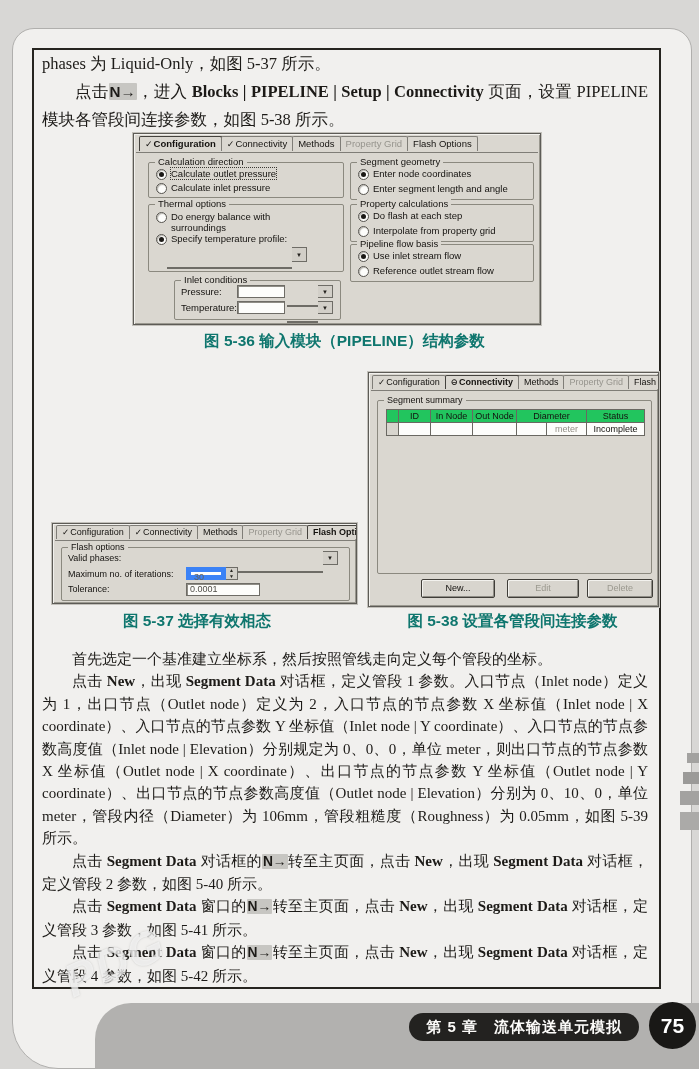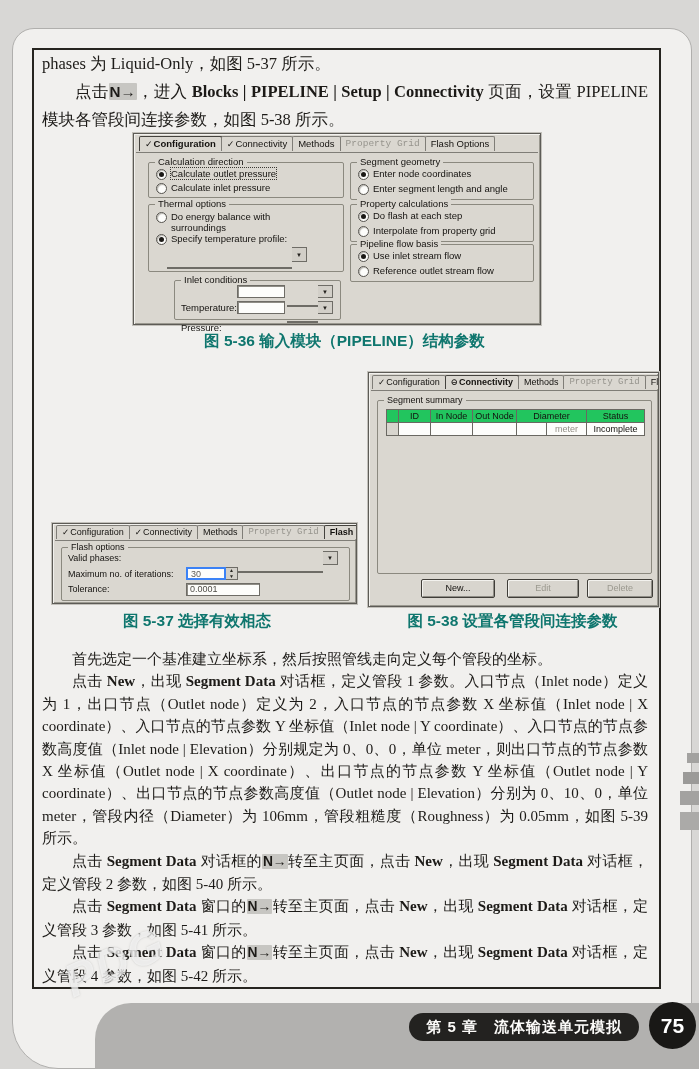--- a/index.html
+++ b/index.html
@@ -47,21 +47,21 @@
     box-shadow:inset 1px 1px 0 #f2f1ed, inset -1px -1px 0 #9a988f, 0 0 0 1px #c2c0ba;
     font-family:"Liberation Sans","DejaVu Sans",sans-serif;color:#14120f;
   }
   .tabs{position:absolute;display:flex;align-items:flex-end;overflow:hidden;white-space:nowrap;}
   .tab{
     background:#dad7d0;border:1px solid #7f7d77;border-bottom:none;
     padding:1px 5px 2px 5px;margin-right:-1px;border-radius:2px 2px 0 0;
     display:flex;align-items:center;gap:1px;
   }
   .tab.active{font-weight:bold;border-color:#44423d;box-shadow:1px 0 0 #44423d;}
-  .tab.disabled{color:#96948d;font-family:Liberation Mono, monospace;}
+  .tab.disabled{color:#96948d;}
   .tab .chk{font-size:0.95em;font-weight:bold;}
   .tabline{position:absolute;height:0;border-top:1px solid #7f7d77;}
   .grp{position:absolute;border:1px solid #8b897f;border-radius:2px;}
   .grp-t{
     position:absolute;top:-6px;left:6px;background:#dad7d0;padding:0 3px;line-height:10px;
   }
   .opt{position:absolute;display:flex;gap:4px;align-items:flex-start;}
   .radio{
     width:9px;height:9px;border-radius:50%;background:#fdfdfb;
     border:1px solid #55534e;box-shadow:inset 1px 1px 1px #b9b7b0;flex:0 0 auto;margin-top:1px;
@@ -78,21 +78,21 @@
   }
   .dd{position:absolute;display:flex;}
   .dd .val{flex:1;background:#fdfdfb;border:1px solid #6e6c66;padding:0 3px;overflow:hidden;white-space:nowrap;margin-top:20px;}
   .dd .val.dim{color:#8b8980;}
   .dd .val.hl{background:#14123c;color:#fff;}
   .dd .arrow{
     width:14px;background:#d2cfc8;border:1px solid #6e6c66;border-left:none;
     display:flex;align-items:center;justify-content:center;font-size:6px;color:#23211d;
   }
   .spin{position:absolute;display:flex;}
-  .spin .val{background:#fdfdfb;border:2px solid #3b82f6;padding:0 3px;flex:1;color:#5f5d57;}
+  .spin .val{background:#fdfdfb;border:5px solid #3b82f6;padding:0 3px;flex:1;color:#5f5d57;}
   .spin .ud{width:11px;display:flex;flex-direction:column;border:1px solid #6e6c66;border-left:none;background:#d2cfc8;}
   .spin .ud span{flex:1;font-size:5px;line-height:5px;text-align:center;color:#2a2823;}
   .btn{
     position:absolute;background:#d8d5ce;border:1px solid #3f3d38;border-radius:2px;
     box-shadow:inset 1px 1px 0 #f3f2ee, inset -1px -1px 0 #8f8d86;
     text-align:center;
   }
   .btn.disabled{color:#9b998f;}
   
   .segtbl{position:absolute;border-collapse:collapse;table-layout:fixed;}
@@ -220,21 +220,21 @@
         <span class="olabel">Use inlet stream flow</span>
       </div>
     <div class="opt" style="left:7px;top:20px;">
         <span class="radio"></span>
         <span class="olabel">Reference outlet stream flow</span>
       </div>
   </div>
 
   <div class="grp" style="left:40px;top:146px;width:165px;height:38px;">
     <span class="grp-t">Inlet conditions</span>
-    <span class="abs" style="left:6px;top:5px;margin-top:36px;">Pressure:</span>
+    <span class="abs" style="left:6px;top:5px;">Pressure:</span>
     <span class="field abs" style="left:62px;top:4px;width:46px;height:11px;"></span>
     <div class="dd" style="left:112px;top:4px;width:46px;height:13px;border-radius:6px;">
       <span class="val">bar</span>
       <span class="arrow">▼</span>
     </div>
     <span class="abs" style="left:6px;top:21px;">Temperature:</span>
     <span class="field abs" style="left:62px;top:20px;width:46px;height:11px;"></span>
     <div class="dd" style="left:112px;top:20px;width:46px;height:13px;">
       <span class="val">C</span>
       <span class="arrow">▼</span>

